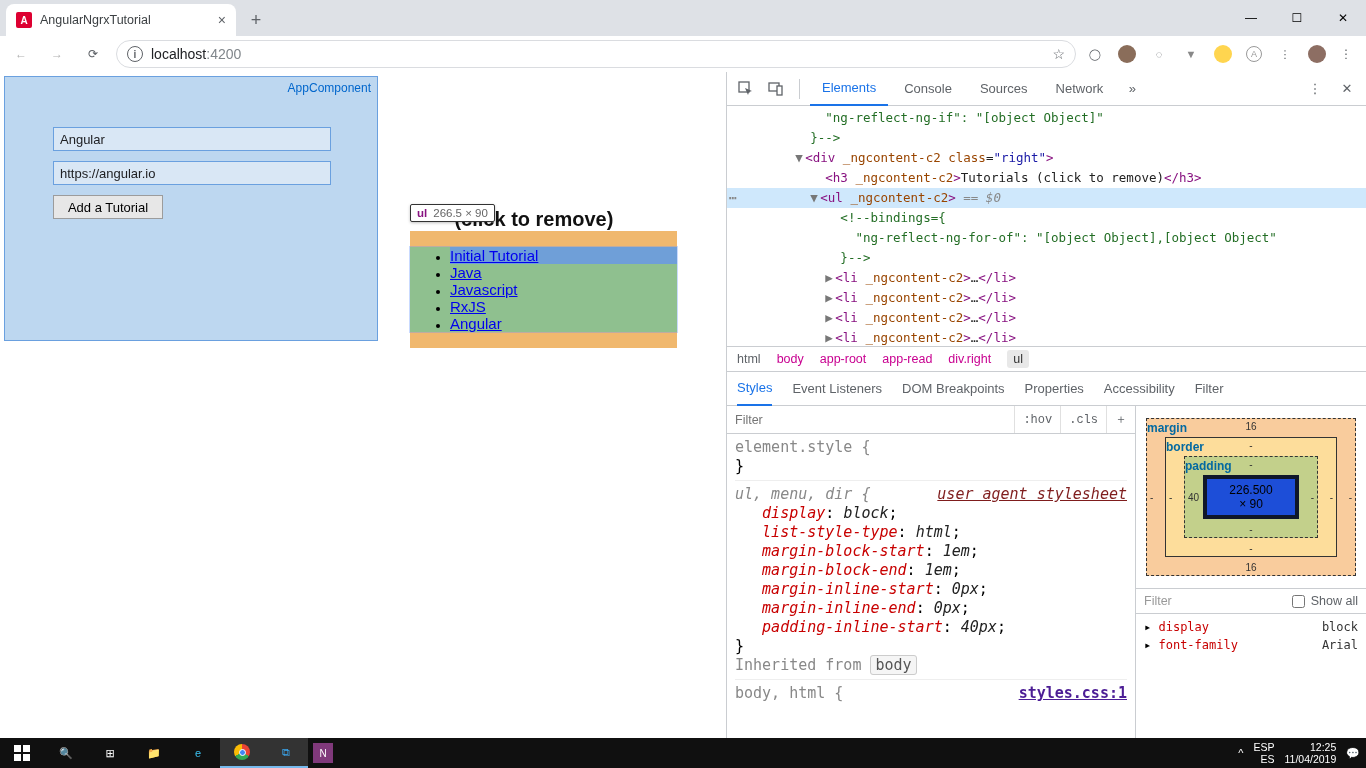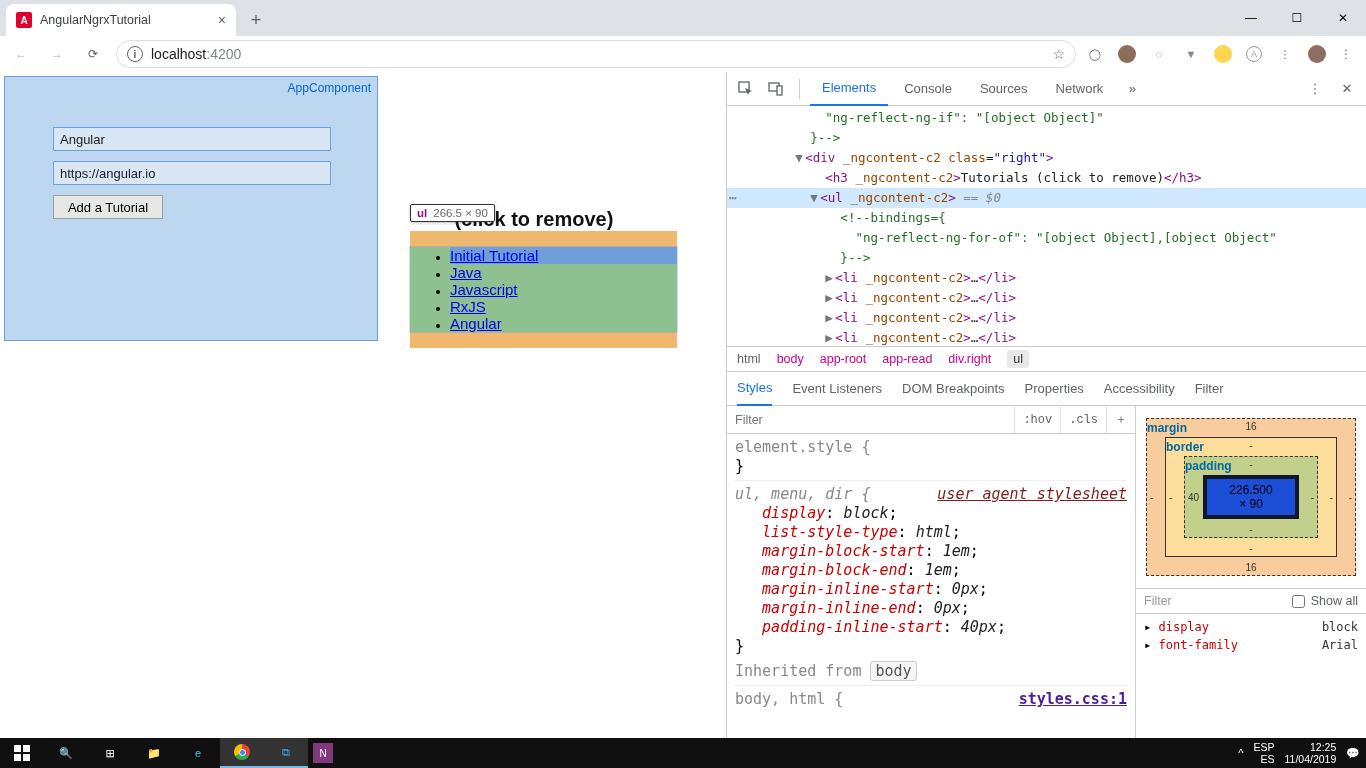--- a/index.html
+++ b/index.html
@@ -70,21 +70,21 @@
 .bottom-split { flex:1; display:flex; min-height:0; }
 .styles-col { flex:1; display:flex; flex-direction:column; min-width:0; border-right:1px solid #cacdd1; }
 .filter-row { height:28px; border-bottom:1px solid #cacdd1; display:flex; align-items:center; }
 .filter-row input { flex:1; border:none; outline:none; padding:0 8px; font-size:12.5px; color:#999; }
 .filter-row .fbtn { padding:0 8px; color:#5f6368; border-left:1px solid #e0e0e0; height:100%; display:flex; align-items:center; font-family:Liberation Mono, monospace; font-size:12px; }
 .styles-body { flex:1; overflow:auto; font-family:Menlo,Consolas,monospace; font-size:15px; line-height:19px; padding:4px 8px; }
 .rule-sel { color:#888; }
 .rule-src { float:right; color:#888; text-decoration:underline; }
 .ua { font-style:italic; color:#7f1d1d; }
 .prop { color:#c80000; } .val { color:#222; }
-.inh { margin-top:6px; color:#888; }
+.inh { color:#888; }
 .inh .chip { border:1px solid #ccc; border-radius:3px; padding:0 4px; background:#f5f5f5; color:#555; }
 .link { color:#4c1d95; text-decoration:underline;font-weight:bold; }
 
 .inspector-col { width:230px; display:flex; flex-direction:column; }
 .boxmodel-wrap { flex:0 0 auto; padding:12px 10px; }
 .bm { border:1px dashed #333; padding:18px 18px; text-align:center; position:relative; }
 .bm.margin { background:#f9cc9d; border-style:dashed; }
 .bm.border { background:#fddd9b; border-style:solid; }
 .bm.padding{ background:#c3d08b; border-style:dashed; }
 .bm.content{ background:#1d4ed8; border:4px solid #0f172a; padding:4px 20px; }

